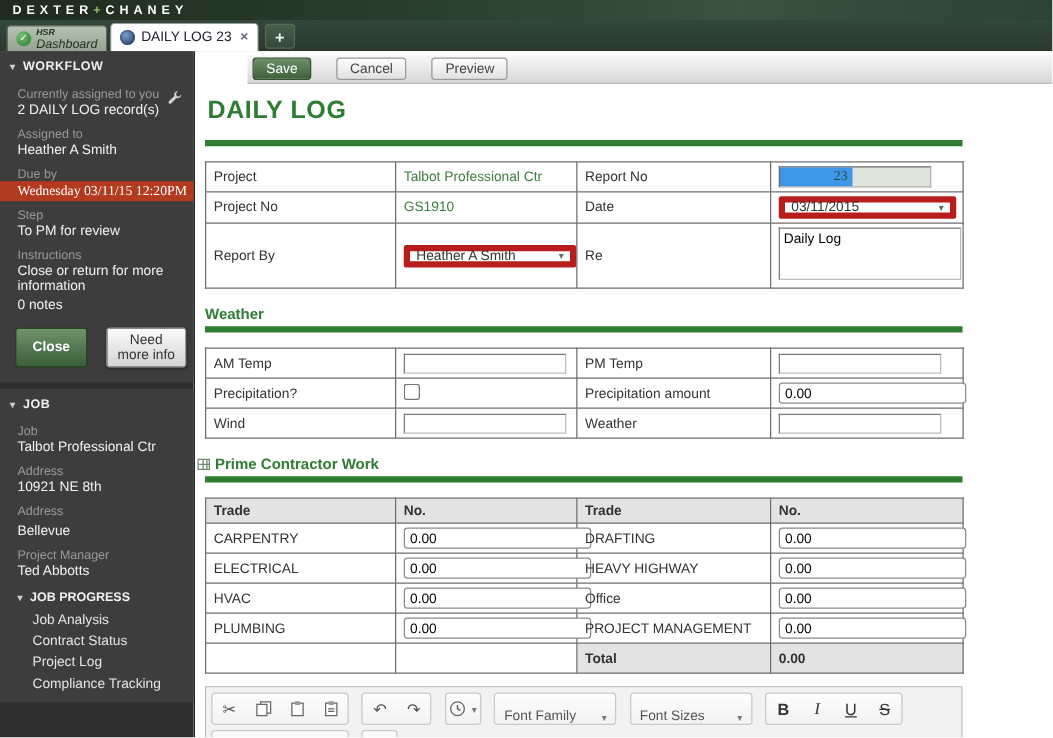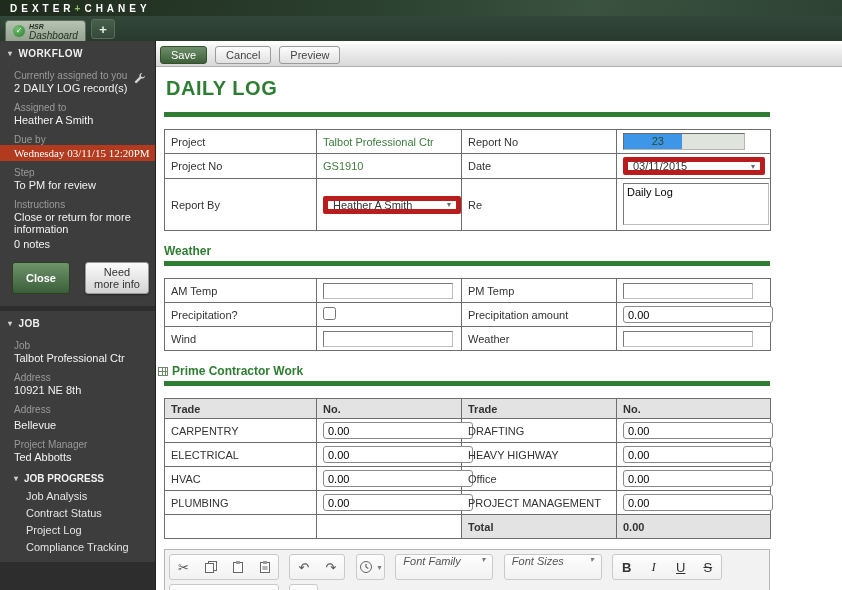--- a/index.html
+++ b/index.html
@@ -37,58 +37,58 @@
   .sb-value.due { background:#b23a1e; color:#fff; padding:2px 4px 2px 14px;font-family:Liberation Serif, serif; }
   .wrench { position:absolute; right:8px; top:8px; }
   .btnrow { display:flex; gap:15px; padding:10px 6px 6px 12px; }
   .btn-close { background:linear-gradient(#6f946c,#3a5f39); border:1px solid #27421f; color:#fff; font-weight:bold; font-size:11px; padding:3px 13px; border-radius:3px; cursor:pointer; }
   .btn-needinfo { background:linear-gradient(#fbfbfb,#d3d3d3); border:1px solid #999; color:#333; font-size:11px; padding:3px 8px; border-radius:3px; cursor:pointer; box-shadow:0 1px 2px rgba(0,0,0,.4); }
   .sb-link { font-size:11px; color:#e4e4e4; padding:2px 4px 3px 26px; cursor:pointer; }
   .sub-h { display:flex; align-items:center; gap:6px; padding:8px 8px 4px 14px; font-size:10px; font-weight:bold; color:#f0f0f0; cursor:pointer; }
 
   
   .content { flex:1; display:flex; flex-direction:column; background:#fff; border-left:1px solid #222; }
-  .actionbar { height:24px; flex:0 0 24px; background:linear-gradient(#f8f8f8,#d8d8d8); border-top:1px solid #fff; border-bottom:1px solid #b0b0b0; display:flex; align-items:center; gap:8px; padding-left:4px; margin-top:2px; }
+  .actionbar { height:24px; flex:0 0 24px; background:linear-gradient(#f8f8f8,#d8d8d8); border-top:1px solid #fff; border-bottom:1px solid #b0b0b0; display:flex; align-items:center; gap:20px; padding-left:4px; margin-top:2px;margin-left:42px; }
   .abtn { font-size:11px; padding:2px 10px; border-radius:3px; cursor:pointer; }
   .abtn.save { background:linear-gradient(#6c8f69,#3f5f3b); border:1px solid #34502e; color:#fff; }
   .abtn.plain { background:linear-gradient(#fdfdfd,#e1e1e1); border:1px solid #9a9a9a; color:#444; }
   .scroll { flex:1; padding:2px 0 0 8px; overflow:hidden; }
   .page-title { color:#2e7d32; font-size:20px; font-weight:bold; letter-spacing:.5px; margin:8px 0 12px 2px; }
   .greenbar { width:606px; height:5px; background:#2e7d32; }
 
   table.ftbl { width:606px; border-collapse:collapse; font-size:11px; color:#333; margin-top:12px; border:1px solid #4a4a4a; table-layout:fixed; }
   table.ftbl td { border:1px solid #6e6e6e; padding:3px 6px; height:24px; vertical-align:middle; background:#fff; }
   col.c1 { width:152px; } col.c2 { width:145px; } col.c3 { width:155px; } col.c4 { width:154px; }
   .green-text { color:#3e7d3e; }
 
   .tf { background:#fff; border:1px solid; border-color:#7a7a7a #bdbdbd #bdbdbd #7a7a7a; height:16px; width:130px; font-size:11px; padding:0 3px; font-family:"Liberation Sans", sans-serif; }
   .vf { background:#fff; border:1px solid #8a8a8a; border-radius:3px; height:17px; width:150px; font-size:11px; padding:0 4px; font-family:"Liberation Sans", sans-serif; }
   .reportno { width:122px; height:17px; background:#dfe5dd; border:1px solid; border-color:#6a6a6a #b5b5b5 #b5b5b5 #6a6a6a; display:flex; align-items:center; }
-  .reportno .sel { background:#3d96e8; color:#274a2a; width:58px; height:15px; line-height:15px; text-align:right; padding-right:18px; font-size:11px; }
+  .reportno .sel { background:#3d96e8; color:#274a2a; width:58px; height:15px; line-height:15px; text-align:right; padding-right:4px; font-size:11px;font-family:Liberation Serif, serif; }
   .dd { border:5px solid #b91c1c; border-radius:2px; height:18px; width:142px; background:#fff; display:flex; align-items:center; justify-content:space-between; padding:0 5px; font-size:11px; color:#333; cursor:pointer; }
   .dd .caret { font-size:8px; color:#666; }
   .ta { border:1px solid; border-color:#7a7a7a #bdbdbd #bdbdbd #7a7a7a; width:146px; height:42px; font-size:11px; padding:2px 3px; resize:none; font-family:"Liberation Sans", sans-serif; }
   .cb { width:13px; height:13px; }
 
   .sec-h { display:flex; align-items:center; gap:4px; color:#2e7d32; font-size:12px; font-weight:bold; margin:13px 0 3px 0; }
   .grid-ico { width:10px; height:9px; border:1px solid #6d8a6d; background:
      linear-gradient(#6d8a6d,#6d8a6d) 0 3px/10px 1px no-repeat,
      linear-gradient(#6d8a6d,#6d8a6d) 3px 0/1px 9px no-repeat,
      linear-gradient(#6d8a6d,#6d8a6d) 6px 0/1px 9px no-repeat, #fff; margin-left:-6px; }
 
   table.ftbl td.hdr { background:#e3e3e3; font-weight:bold; height:20px; }
   table.ftbl td.tot { background:#e3e3e3; font-weight:bold; }
 
   
   .editor { width:606px; border:1px solid #b5b5b5; margin-top:10px; }
   .ed-toolbar { background:#f2f2f2; padding:4px 4px 0 4px; border-bottom:1px solid #d9d9d9; }
   .grp { display:inline-flex; align-items:center; border:1px solid #c9c9c9; border-radius:3px; background:linear-gradient(#fdfdfd,#f2f2f2); margin:0 6px 4px 0; height:26px; vertical-align:top; }
   .tbtn { min-width:27px; height:24px; display:flex; align-items:center; justify-content:center; color:#555; font-size:13px; cursor:pointer; }
   .tbtn svg { display:block; }
-  .ddbtn { display:flex; align-items:flex-start; justify-content:space-between; width:96px; padding:0 7px; font-size:11px; color:#555; cursor:pointer; height:24px;font-style:italic; }
+  .ddbtn { display:flex; align-items:flex-end; justify-content:space-between; width:96px; padding:0 7px; font-size:11px; color:#555; cursor:pointer; height:24px; }
   .ddbtn .caret, .tbtn .caret { font-size:8px; color:#777; margin-left:4px; }
   .b { font-weight:bold; color:#333; } .i { font-style:italic; font-family:"Liberation Serif",serif; color:#333; }
   .u { text-decoration:underline; color:#333; } .s { text-decoration:line-through; color:#333; }
   .alico { width:14px; display:flex; flex-direction:column; gap:2px; }
   .alico i { display:block; height:2px; background:#666; }
   .al-l i:nth-child(2), .al-l i:nth-child(4) { width:70%; }
   .al-c i:nth-child(2), .al-c i:nth-child(4) { width:60%; margin:0 auto; }
   .al-r i:nth-child(2), .al-r i:nth-child(4) { width:70%; margin-left:auto; }
   .fore-a { font-size:13px; font-weight:bold; color:#444; border-bottom:3px solid #666; line-height:13px; }
   .ed-content { height:46px; padding:9px 10px; font-size:13px; color:#333; background:#fff; }
@@ -102,20 +102,25 @@
   <div class="logo"><span>DEXTER</span><span class="plus">+</span><span>CHANEY</span></div>
 </div>
 
 <div class="tabrow">
   <div class="tab inactive">
     <span class="check-circle">✓</span>
     <span class="tab2line">
       <span class="t1">HSR</span>
       <span class="t2">Dashboard</span>
     </span>
+  </div>
+  <div class="tab active">
+    <span class="globe"></span>
+    <span>DAILY LOG 23</span>
+    <span class="tab-close">×</span>
   </div>
   <div class="tab-new">+</div>
 </div>
 
 <div class="main">
 
   <aside class="sidebar">
 
     <div class="panel">
       <div class="panel-h">

